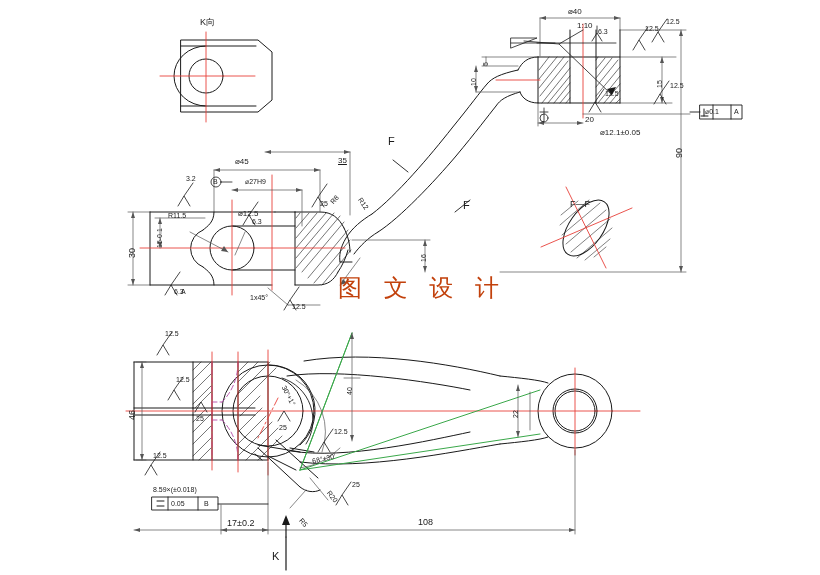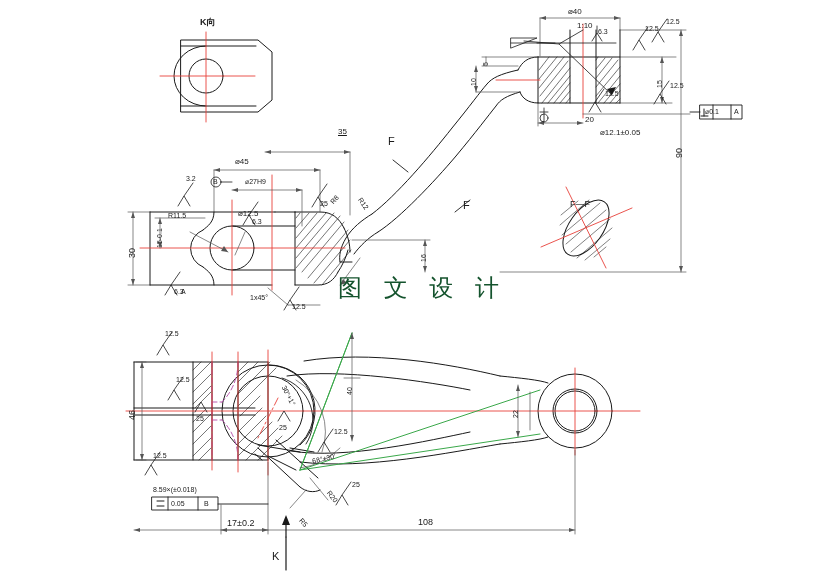--- a/index.html
+++ b/index.html
@@ -6,21 +6,21 @@
   body{width:820px;height:575px;overflow:hidden;
        font-family:"Liberation Sans","DejaVu Sans",sans-serif;}
   #sheet{position:relative;width:820px;height:575px;background:#fff;}
   svg{position:absolute;left:0;top:0;}
   .lbl{position:absolute;color:#1a1a1a;font-size:8px;line-height:1;white-space:nowrap;
        font-family:"Liberation Sans","DejaVu Sans",sans-serif;}
   .lbl.s7{font-size:7px;}
   .lbl.s9{font-size:9px;}
   .lbl.s11{font-size:11px;}
   .rot90{transform:rotate(-90deg);transform-origin:left top;}
-  .wm{position:absolute;font-size:24px;letter-spacing:7px;color:#14532d;
+  .wm{position:absolute;font-size:24px;letter-spacing:7px;color:#c2410c;
       font-family:"DejaVu Sans","Liberation Sans",sans-serif;}
 </style>
 </head>
 <body>
 
 <div id="sheet">
 
 <svg width="820" height="575" viewBox="0 0 820 575">
   <g fill="none" stroke-linecap="round" stroke-linejoin="round">
 
@@ -421,35 +421,35 @@
     </g>
 
     <g stroke="#1a1a1a" stroke-width="1.2">
       <line x1="286" y1="537" x2="286" y2="570"></line>
       <path d="M286,515 l-4,10 h8 z" fill="#1a1a1a" stroke="none"></path>
       <line x1="286" y1="524" x2="286" y2="537"></line>
     </g>
   </g>
 </svg>
 
-<div class="lbl s9" style="left:200px;top:18px;font-weight:bold;">K向</div>
+<div class="lbl s9" style="left:200px;top:18px;">K向</div>
 
 <div class="lbl" style="left:568px;top:8px;">⌀40</div>
 <div class="lbl" style="left:577px;top:22px;">1:10</div>
 <div class="lbl s7 rot90" style="left:482px;top:66px;">5</div>
 <div class="lbl s7 rot90" style="left:470px;top:86px;">10</div>
 <div class="lbl s7 rot90" style="left:656px;top:88px;">15</div>
 <div class="lbl" style="left:553px;top:116px;margin-left:32px;">20</div>
 <div class="lbl" style="left:600px;top:105px;margin-top:24px;">⌀12.1±0.05</div>
 <div class="lbl s9 rot90" style="left:675px;top:158px;">90</div>
 
 <div class="lbl s7" style="left:705px;top:108px;">⌀0.1</div>
 <div class="lbl s7" style="left:734px;top:108px;">A</div>
 
-<div class="lbl" style="left:338px;top:128px;text-decoration:underline;">35</div>
+<div class="lbl" style="left:338px;top:157px;text-decoration:underline;">35</div>
 <div class="lbl" style="left:235px;top:158px;">⌀45</div>
 <div class="lbl s7" style="left:245px;top:178px;">⌀27H9</div>
 <div class="lbl" style="left:238px;top:210px;">⌀12.5</div>
 <div class="lbl s9 rot90" style="left:128px;top:258px;">30</div>
 <div class="lbl s7 rot90" style="left:156px;top:248px;">15-0.1</div>
 <div class="lbl s7" style="left:168px;top:212px;">R11.5</div>
 <div class="lbl s7" style="left:250px;top:294px;">1x45°</div>
 <div class="lbl s7" style="left:357px;top:200px;transform:rotate(55deg);">R12</div>
 <div class="lbl s7 rot90" style="left:420px;top:262px;">16</div>
 <div class="lbl s7" style="left:330px;top:196px;transform:rotate(-50deg);">R8</div>

